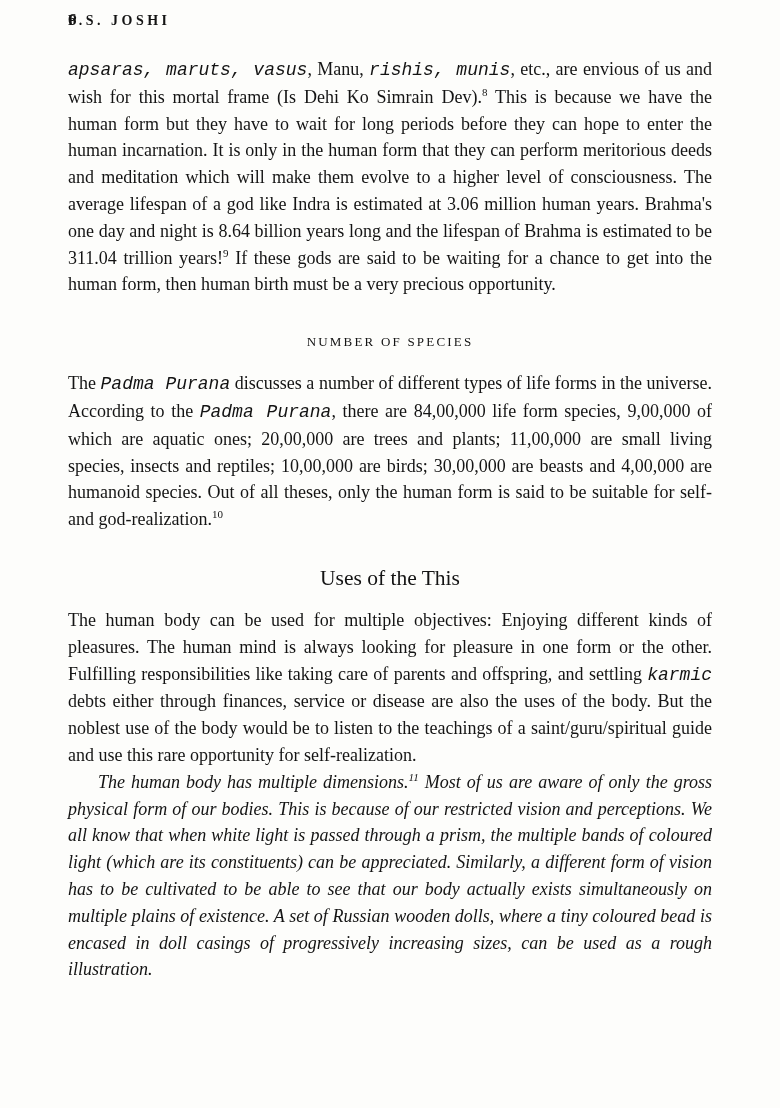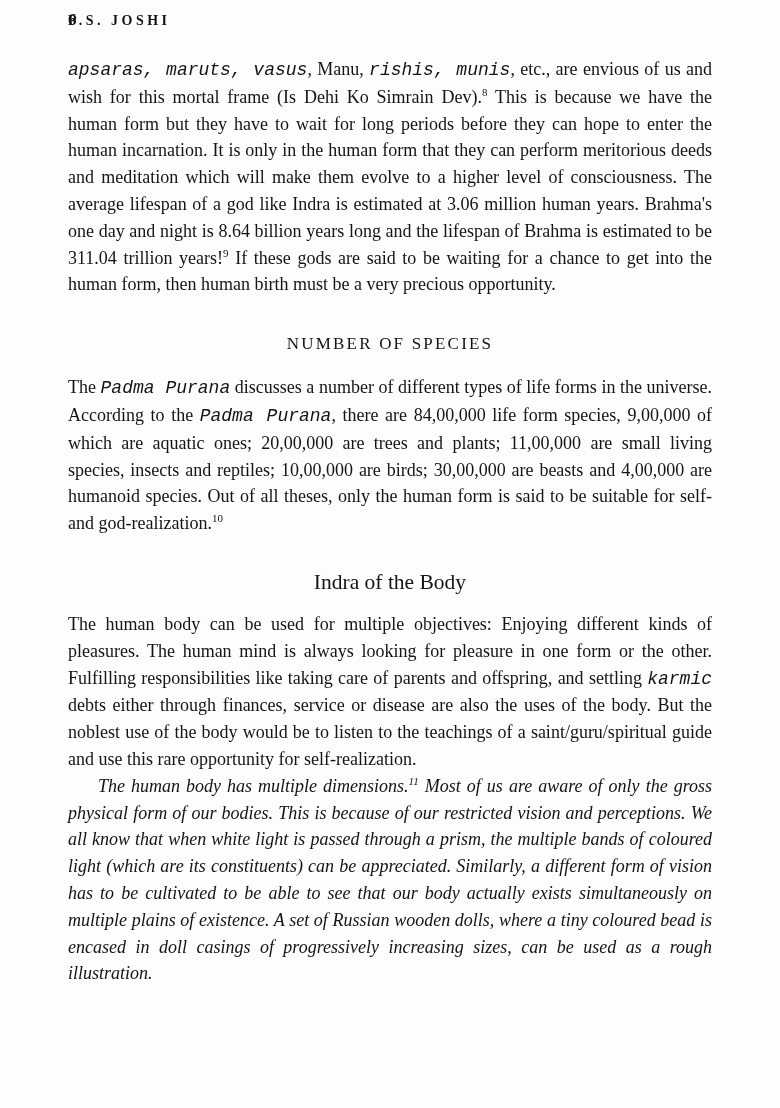--- a/index.html
+++ b/index.html
@@ -57,21 +57,21 @@
     font-style: italic;
     font-family: Liberation Mono, monospace;
   }
   sup.fn {
     font-size: 11px;
     line-height: 0;
     vertical-align: super;
   }
   .section-heading {
     text-align: center;
-    font-size: 17px;
+    font-size: 13px;
     letter-spacing: 2.2px;
     font-weight: 400;
     margin: 36px 0 20px 0;
   }
   .chapter-heading {
     text-align: center;
     font-size: 21.5px;
     font-weight: 400;
     margin: 33px 0 16px 0;
   }
@@ -81,17 +81,17 @@
 
 <div class="page">
   <div class="page-header">
     <span class="page-number">6</span>
     <span class="running-head">P.S. JOSHI</span>
   </div>
   <div class="page-body" id="page-body">
       <p class="para"><i>apsaras, maruts, vasus</i><span>, Manu, </span><i>rishis, munis</i><span>, etc., are envious of us and wish for this mortal frame (Is Dehi Ko Simrain Dev).</span><sup class="fn">8</sup><span> This is because we have the human form but they have to wait for long periods before they can hope to enter the human incarnation. It is only in the human form that they can perform meritorious deeds and meditation which will make them evolve to a higher level of consciousness. The average lifespan of a god like Indra is estimated at 3.06 million human years. Brahma's one day and night is 8.64 billion years long and the lifespan of Brahma is estimated to be 311.04 trillion years!</span><sup class="fn">9</sup><span> If these gods are said to be waiting for a chance to get into the human form, then human birth must be a very precious opportunity.</span></p>
       <div class="section-heading">NUMBER OF SPECIES</div>
       <p class="para"><span>The </span><i>Padma Purana</i><span> discusses a number of different types of life forms in the universe. According to the </span><i>Padma Purana</i><span>, there are 84,00,000 life form species, 9,00,000 of which are aquatic ones; 20,00,000 are trees and plants; 11,00,000 are small living species, insects and reptiles; 10,00,000 are birds; 30,00,000 are beasts and 4,00,000 are humanoid species. Out of all theses, only the human form is said to be suitable for self- and god-realization.</span><sup class="fn">10</sup></p>
-      <div class="chapter-heading">Indra of the Body</div>
+      <div class="chapter-heading">Uses of the This</div>
       <p class="para"><span>The human body can be used for multiple objectives: Enjoying different kinds of pleasures. The human mind is always looking for pleasure in one form or the other. Fulfilling responsibilities like taking care of parents and offspring, and settling </span><i>karmic</i><span> debts either through finances, service or disease are also the uses of the body. But the noblest use of the body would be to listen to the teachings of a saint/guru/spiritual guide and use this rare opportunity for self-realization.</span></p>
       <p class="para indent"><span>The human body has multiple dimensions.</span><sup class="fn">11</sup><span> Most of us are aware of only the gross physical form of our bodies. This is because of our restricted vision and perceptions. We all know that when white light is passed through a prism, the multiple bands of coloured light (which are its constituents) can be appreciated. Similarly, a different form of vision has to be cultivated to be able to see that our body actually exists simultaneously on multiple plains of existence. A set of Russian wooden dolls, where a tiny coloured bead is encased in doll casings of progressively increasing sizes, can be used as a rough illustration.</span></p>
     </div>
 </div>
 
 </body></html>

